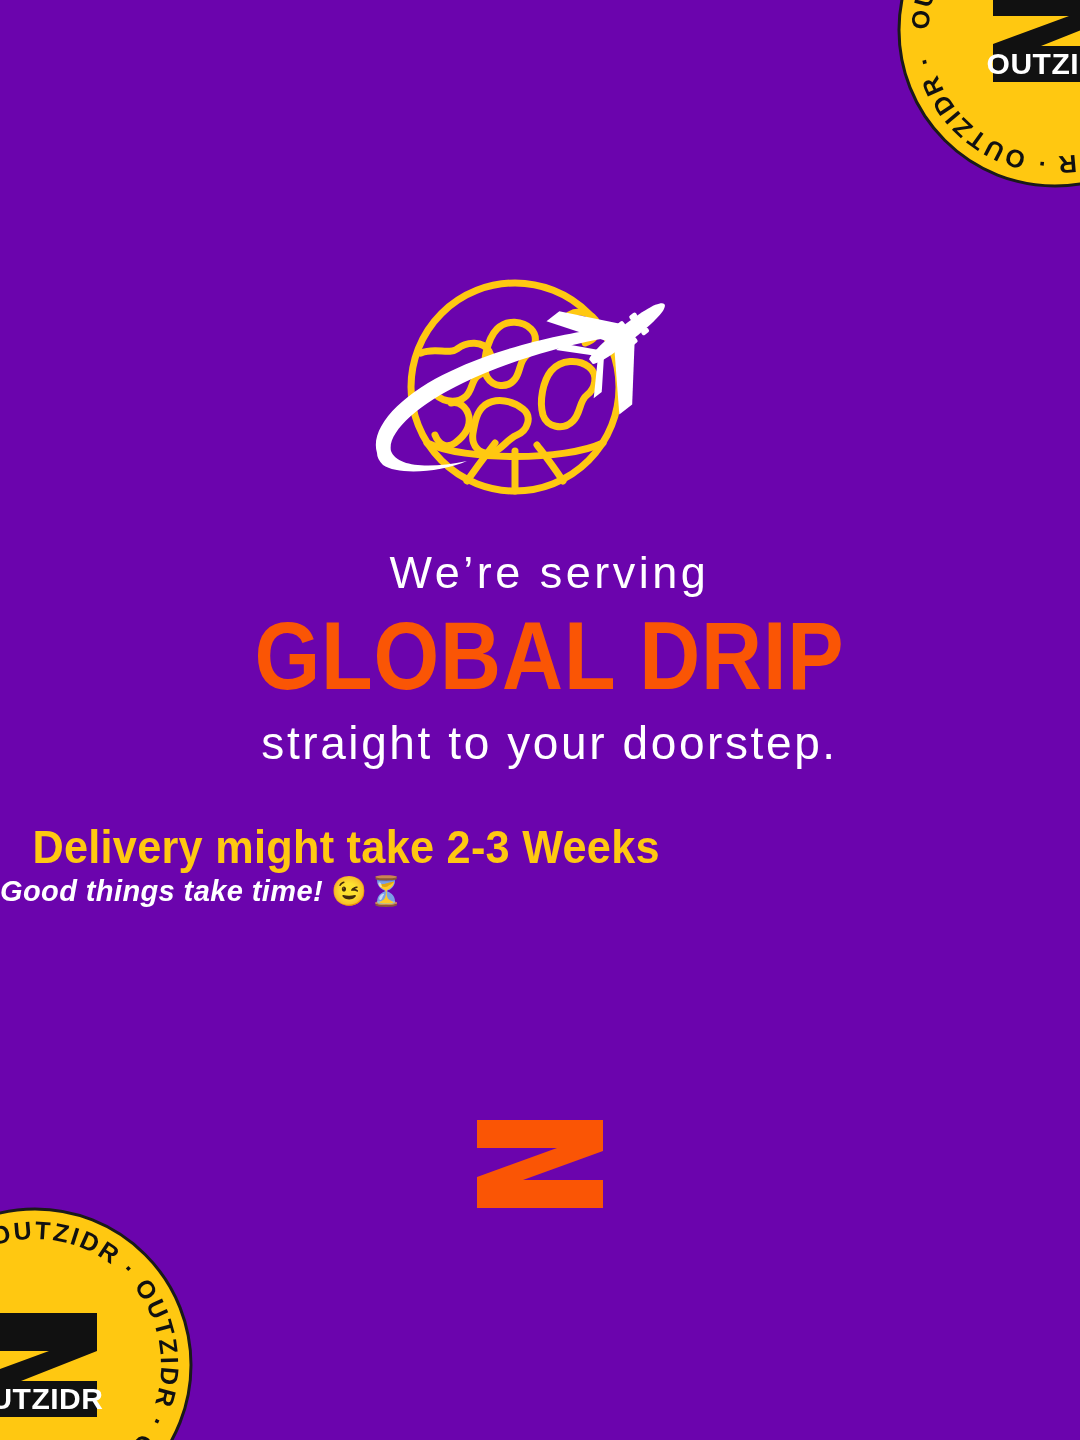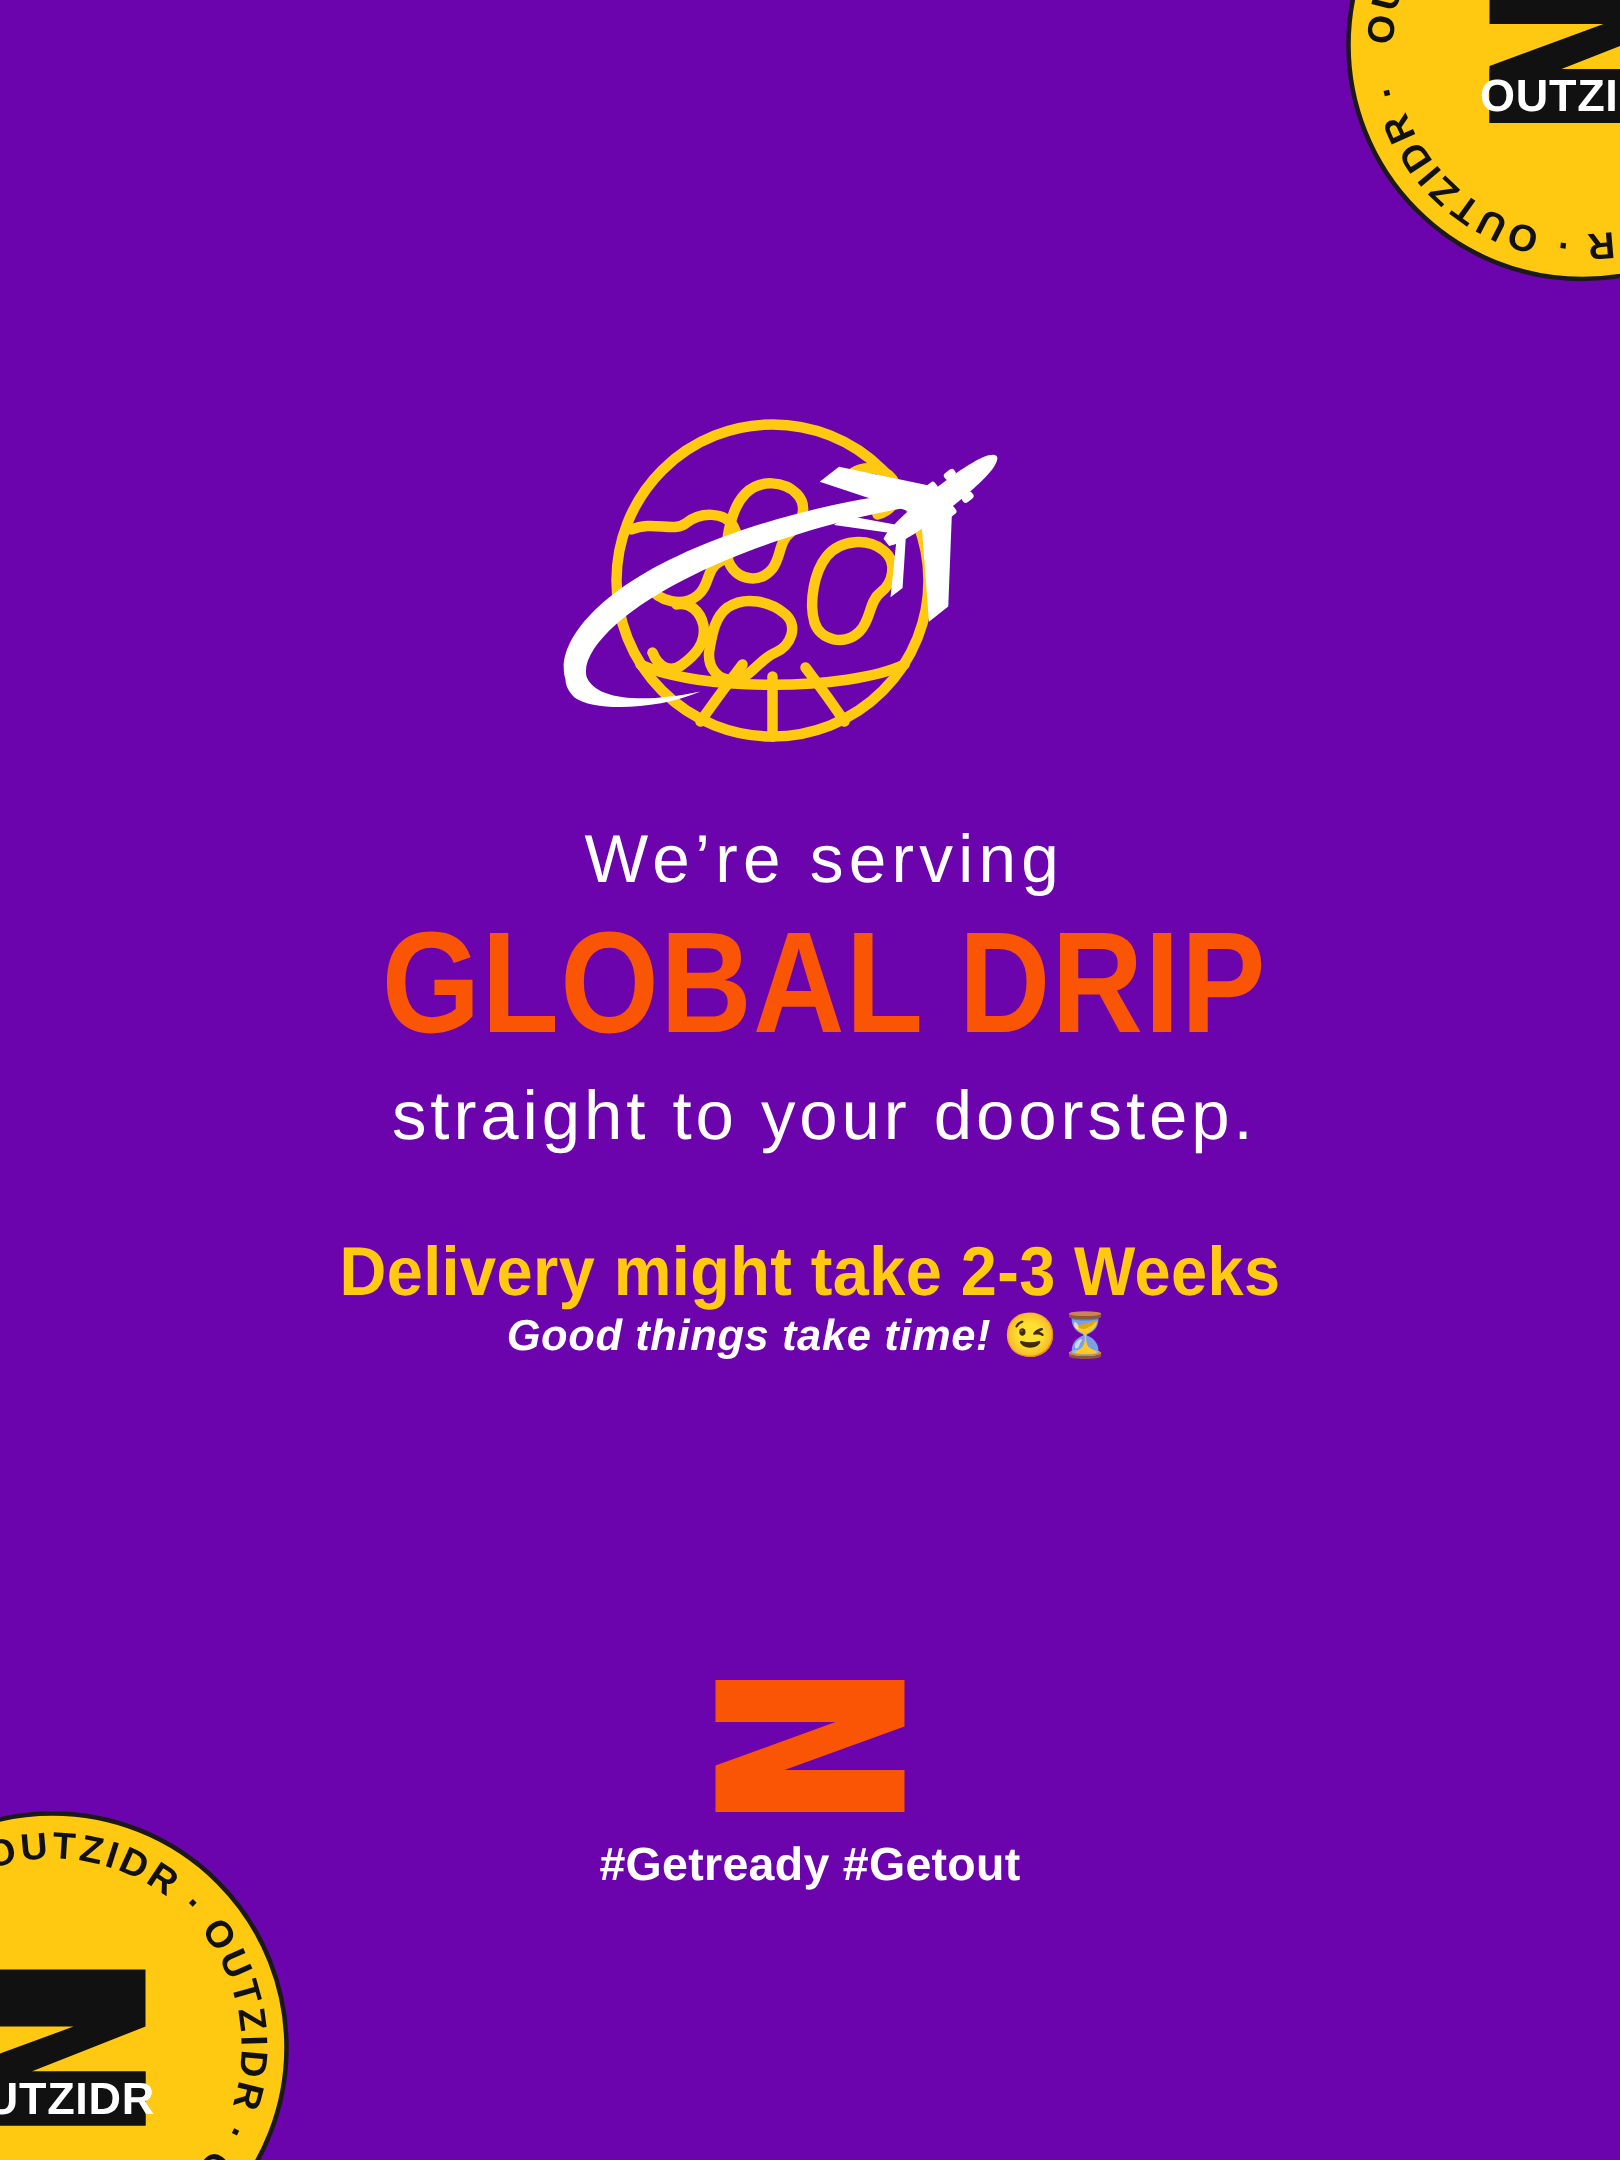--- a/index.html
+++ b/index.html
@@ -73,21 +73,20 @@
     letter-spacing:2.6px;
     line-height:1.1;
     margin-top:14px;
   }
 
   #delivery-block {
     position:absolute;
     left:0;
     top:822px;
     width:1080px;
-    text-align:center;
   }
   #delivery-note {
     color:#FFC811;
     font-size:46px;
     font-weight:bold;
     letter-spacing:0.3px;
     line-height:1.12;
     transform:scaleX(0.94);
     transform-origin:center;
     white-space:nowrap;
@@ -225,16 +224,15 @@
     <div id="delivery-subnote">
       <span>Good things take time!</span>
       <span class="emoji">😉⏳</span>
     </div>
   </div>
 
   <div id="footer-brand">
     <svg id="brand-mark" viewBox="0 0 130 92" xmlns="http://www.w3.org/2000/svg">
       <path d="M 2,2 L 128,2 L 128,33 L 48,62 L 128,62 L 128,90 L 2,90 L 2,59 L 82,30 L 2,30 Z" fill="#FA5505"></path>
     </svg>
-    <div id="hashtags">#Getready #Getout</div>
   </div>
 
 </div>
 
 </body></html>

